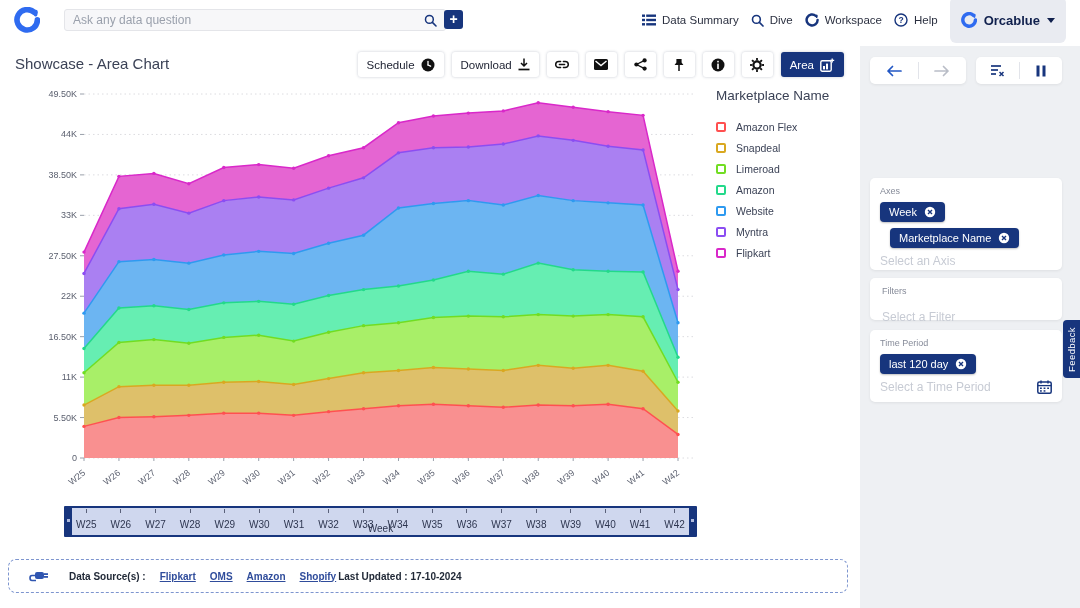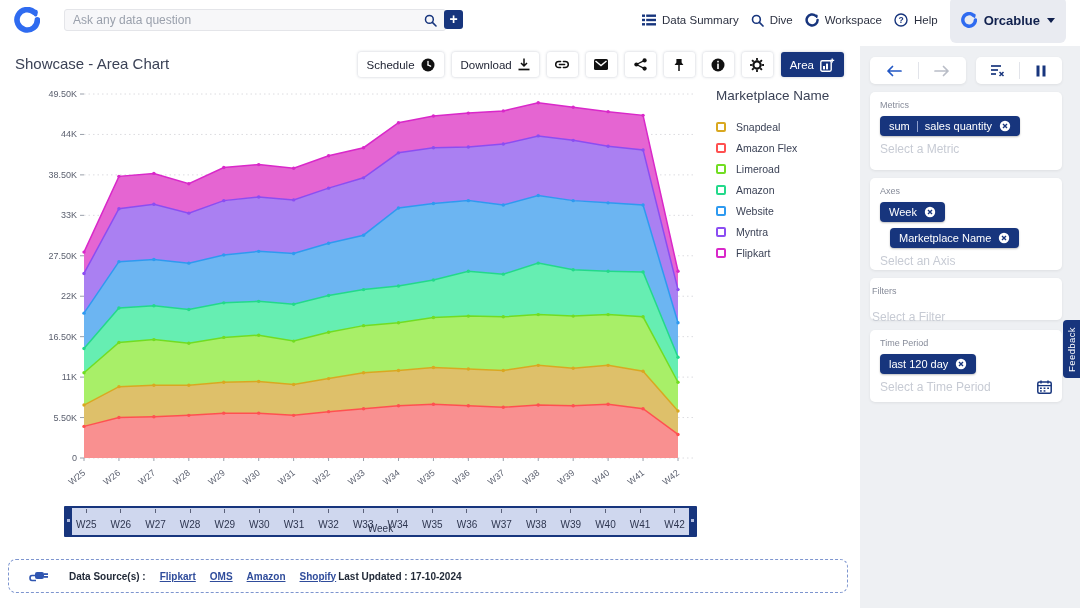--- a/index.html
+++ b/index.html
@@ -56,21 +56,21 @@
 
   
   .sidebar { position:absolute; left:860px; top:46px; width:220px; height:562px; background:#eef0f3; }
   .card { position:absolute; background:#fff; border-radius:5px; box-shadow:0 1px 3px rgba(0,0,0,.07); }
   .navcard1 { left:10px; top:11px; width:96px; height:27px; display:flex; align-items:center; }
   .navcard2 { left:116px; top:11px; width:86px; height:27px; display:flex; align-items:center; }
   .navcard-half { flex:1; display:flex; justify-content:center; align-items:center; cursor:pointer; height:100%; }
   .navcard-divider { width:1px; height:17px; background:#e2e4ea; }
   .panel-metrics { left:10px; top:46px; width:192px; height:78px; padding:8px 10px; }
   .panel-axes { left:10px; top:132px; width:192px; height:92px; padding:8px 10px; }
-  .panel-filters { left:10px; top:232px; width:192px; height:42px; padding:8px 2px; }
+  .panel-filters { left:10px; top:232px; width:192px; height:42px; padding:8px 12px; }
   .panel-time { left:10px; top:284px; width:192px; height:72px; padding:8px 10px; }
   .panel-label { font-size:9px; color:#868b99; margin-bottom:6px; }
   .pill { display:inline-flex; align-items:center; gap:7px; background:#17357d; color:#fff; border-radius:4px; padding:4px 9px; font-size:11px; box-shadow:0 1px 2px rgba(0,0,0,.25); cursor:pointer; }
   .pill .pdiv { width:1px; height:11px; background:#8fa0cd; }
   .pill-row { margin-bottom:6px; }
   .pill-row.indent { margin-left:10px; }
   .placeholder { font-size:12px; color:#c7cbd4; margin-top:4px; cursor:text; }
   .time-ph-row { display:flex; align-items:center; justify-content:space-between; margin-top:4px; }
   .feedback-tab { position:absolute; left:1063px; top:320px; width:17px; height:58px; background:#17357d; border-radius:4px 0 0 4px; display:flex; align-items:center; justify-content:center; cursor:pointer; }
   .feedback-tab span { writing-mode:vertical-rl; transform:rotate(180deg); color:#fff; font-size:9.5px; letter-spacing:.4px; }
@@ -423,26 +423,26 @@
         <circle cx="580.1176470588235" cy="25.648484848484827" r="1.7" fill="#d928c9"></circle>
         <circle cx="615.0588235294117" cy="29.32525252525255" r="1.7" fill="#d928c9"></circle>
         <circle cx="650" cy="185.22020202020204" r="1.7" fill="#d928c9"></circle>
       </svg>
   </div>
 
   <div class="legend">
     <div class="legend-title">Marketplace Name</div>
     <div id="legend-items">
         <div class="legend-item">
+          <span class="legend-swatch" style="border-color: rgb(255, 80, 80);"></span>
+          <span class="legend-label">Amazon Flex</span>
+        </div>
+        <div class="legend-item">
           <span class="legend-swatch" style="border-color: rgb(217, 168, 32);"></span>
           <span class="legend-label">Snapdeal</span>
-        </div>
-        <div class="legend-item">
-          <span class="legend-swatch" style="border-color: rgb(255, 80, 80);"></span>
-          <span class="legend-label">Amazon Flex</span>
         </div>
         <div class="legend-item">
           <span class="legend-swatch" style="border-color: rgb(113, 221, 34);"></span>
           <span class="legend-label">Limeroad</span>
         </div>
         <div class="legend-item">
           <span class="legend-swatch" style="border-color: rgb(35, 217, 138);"></span>
           <span class="legend-label">Amazon</span>
         </div>
         <div class="legend-item">
@@ -532,35 +532,20 @@
       </div>
       <div class="navcard-divider"></div>
       <div class="navcard-half">
         <svg width="10" height="12" viewBox="0 0 10 12">
           <rect x="0.5" y="0.5" width="3" height="11" fill="#17357d"></rect>
           <rect x="6.5" y="0.5" width="3" height="11" fill="#17357d"></rect>
         </svg>
       </div>
     </div>
 
-    <div class="card panel-metrics">
-      <div class="panel-label">Metrics</div>
-      <div class="pill-row">
-        <span class="pill">
-          <span>sum</span>
-          <span class="pdiv"></span>
-          <span>sales quantity</span>
-          <svg width="12" height="12" viewBox="0 0 12 12">
-            <circle cx="6" cy="6" r="5.2" fill="#fff"></circle>
-            <path d="M4,4 L8,8 M8,4 L4,8" stroke="#17357d" stroke-width="1.4"></path>
-          </svg>
-        </span>
-      </div>
-      <div class="placeholder">Select a Metric</div>
-    </div>
 
     <div class="card panel-axes">
       <div class="panel-label">Axes</div>
       <div class="pill-row">
         <span class="pill">
           <span>Week</span>
           <svg width="12" height="12" viewBox="0 0 12 12">
             <circle cx="6" cy="6" r="5.2" fill="#fff"></circle>
             <path d="M4,4 L8,8 M8,4 L4,8" stroke="#17357d" stroke-width="1.4"></path>
           </svg>

